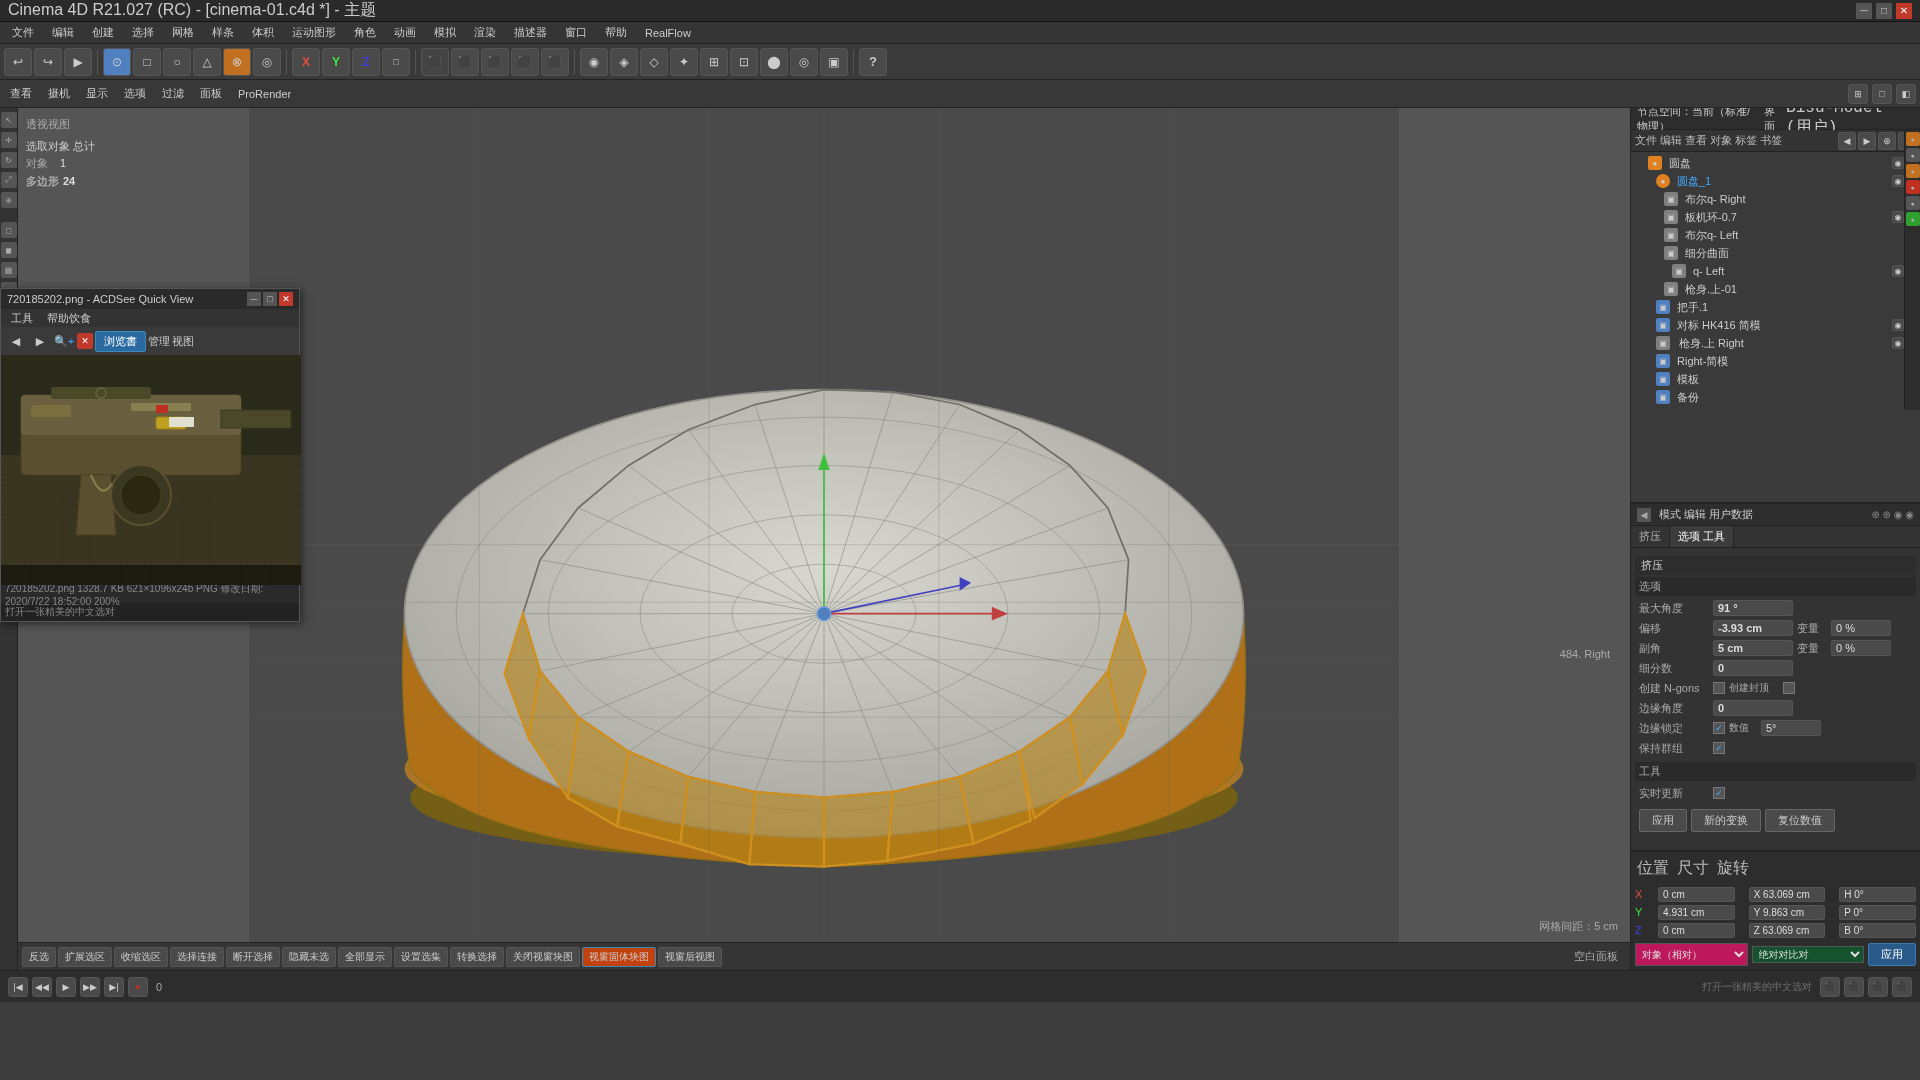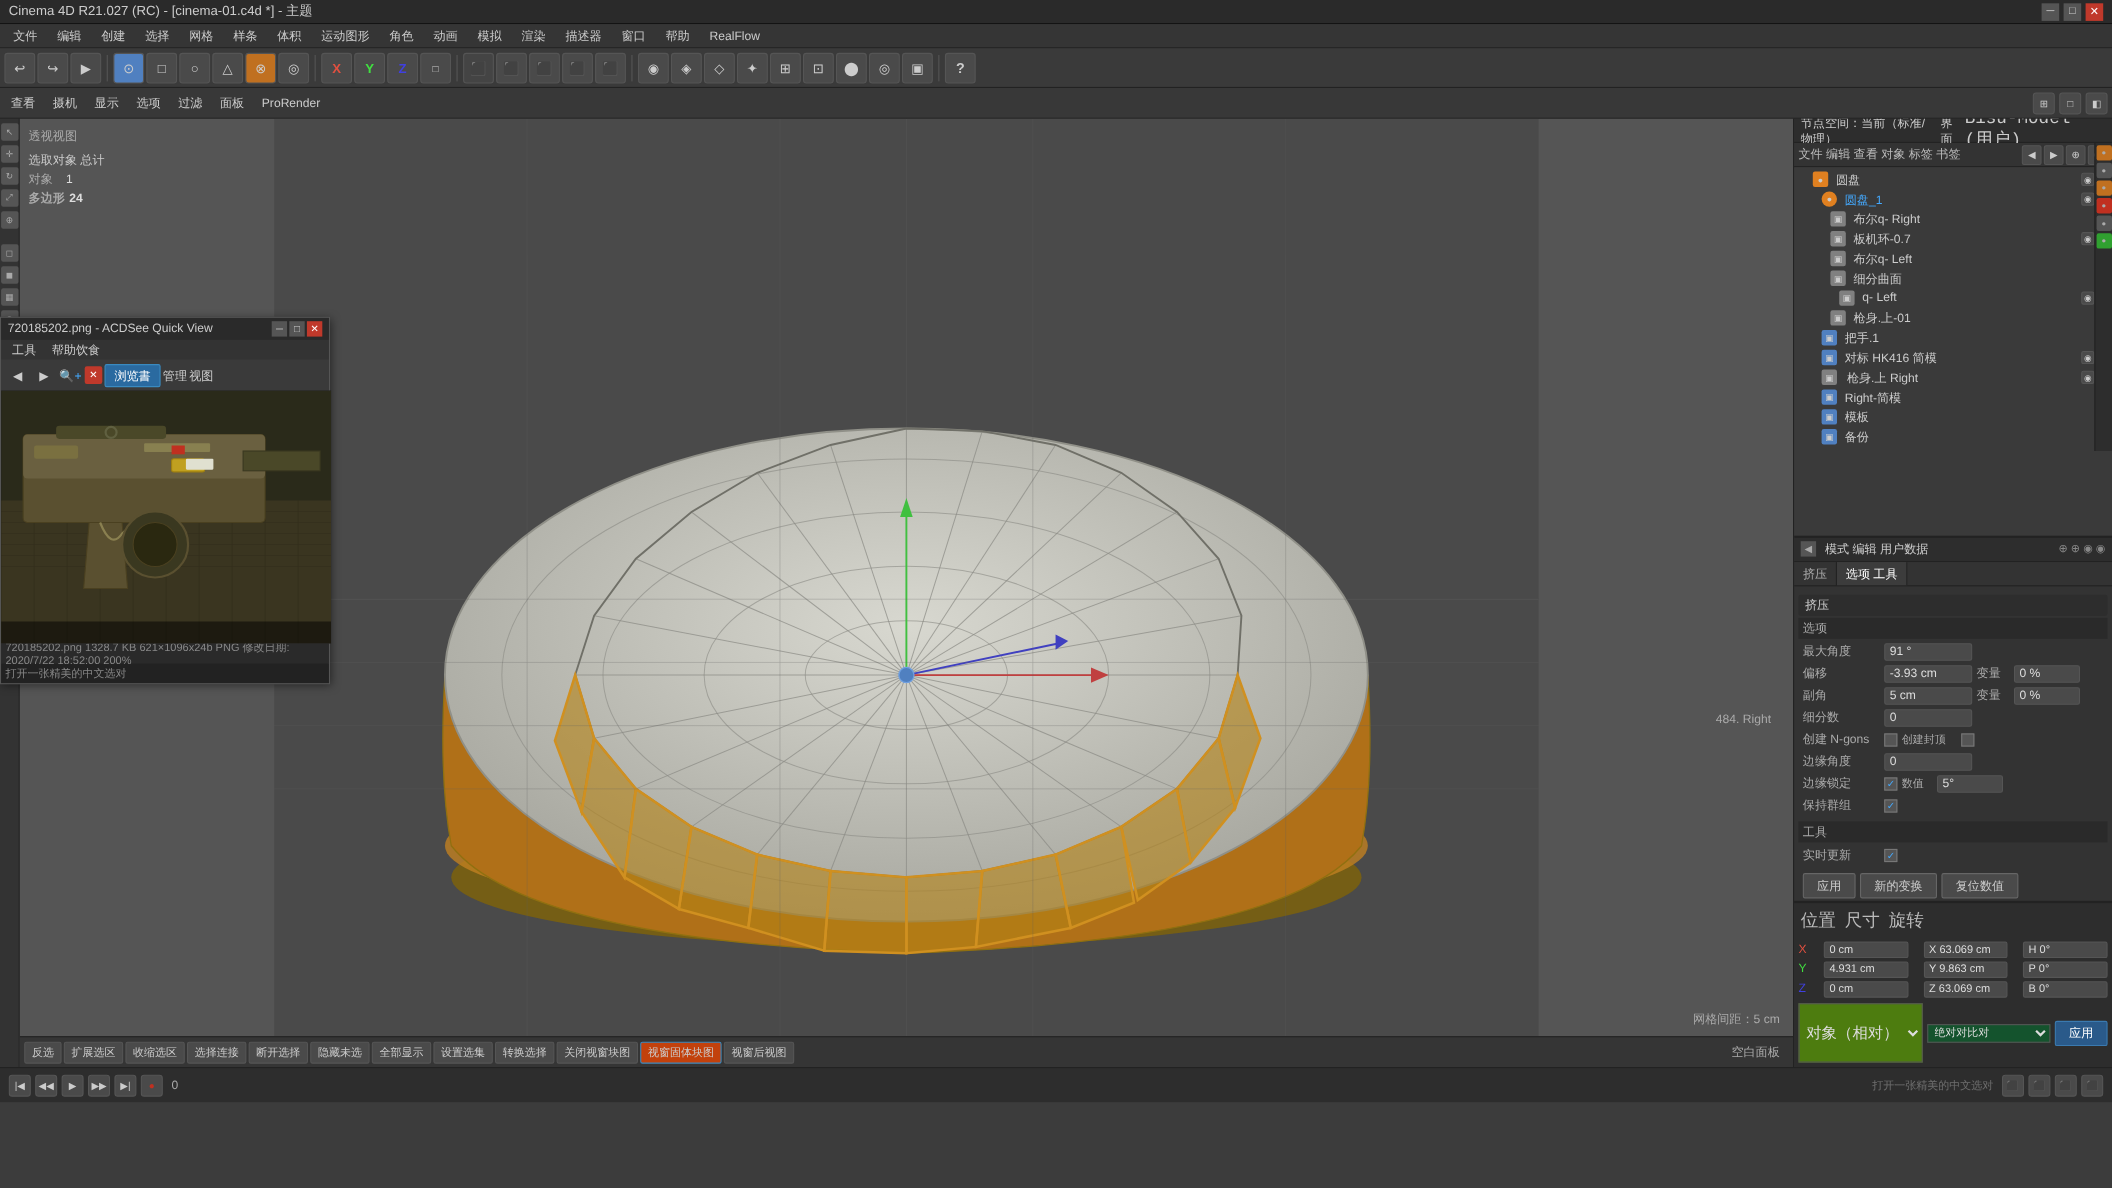--- a/index.html
+++ b/index.html
@@ -3,21 +3,21 @@
   <meta charset="utf-8">
   <style>
     * { margin: 0; padding: 0; box-sizing: border-box; }
     body { width: 1920px; height: 1080px; overflow: hidden; background: #3c3c3c; font-family: 'Microsoft YaHei', Arial, sans-serif; font-size: 12px; color: #ddd; }
 
     
     #title-bar {
       width: 100%; height: 22px; background: #2a2a2a; display: flex; align-items: center;
       justify-content: space-between; padding: 0 8px; border-bottom: 1px solid #111;
     }
-    #title-bar-left { display: flex; align-items: center; gap: 12px; font-size: 12px; color: #ccc; }
+    #title-bar-left { display: flex; align-items: center; gap: 12px; font-size: 16px; color: #ccc; }
     #title-bar-right { display: flex; gap: 4px; }
     .win-btn { width: 16px; height: 16px; border: none; cursor: pointer; font-size: 10px; display: flex; align-items: center; justify-content: center; }
     .win-btn-min { background: #555; color: #ccc; }
     .win-btn-max { background: #555; color: #ccc; }
     .win-btn-close { background: #c0392b; color: #fff; }
 
     
     #menu-bar {
       width: 100%; height: 22px; background: #353535; display: flex; align-items: center;
       padding: 0 4px; gap: 2px; border-bottom: 1px solid #222;
@@ -111,21 +111,21 @@
       display: flex; align-items: center; height: 20px; padding: 0 4px;
       font-size: 11px; gap: 4px;
     }
     .props-label { color: #aaa; flex: 0 0 70px; white-space: nowrap; font-size: 11px; }
     .props-value {
       flex: 1; background: #4a4a4a; border: 1px solid #555; border-radius: 2px;
       padding: 1px 4px; color: #ddd; font-size: 11px; height: 16px;
       display: flex; align-items: center;
     }
     .props-value-small { flex: 0 0 60px; }
-    .props-value-medium { flex: 0 0 80px; }
+    .props-value-medium { flex: 0 0 80px; font-weight: bold; }
     .props-checkbox { width: 12px; height: 12px; background: #555; border: 1px solid #777; display: flex; align-items: center; justify-content: center; cursor: pointer; }
     .props-checkbox.checked::after { content: '✓'; font-size: 9px; color: #4af; }
 
     
     #status-bar {
       width: 100%; height: 32px; background: #2d2d2d; display: flex; align-items: center;
       padding: 0 8px; gap: 8px; border-top: 1px solid #222; font-size: 11px; color: #aaa;
     }
     .status-item { display: flex; align-items: center; gap: 4px; }
 
@@ -811,21 +811,21 @@
       <div class="pos-row">
         <span class="pos-label" style="color:#4040e0;">Z</span>
         <div class="pos-value">0 cm</div>
         <span style="width:6px;"></span>
         <div class="pos-value">Z 63.069 cm</div>
         <span style="width:6px;"></span>
         <div class="pos-value">B 0°</div>
       </div>
 
       <div style="display:flex; gap:4px; margin-top:4px; align-items:center;">
-        <select style="background:#4d7c0f; border:1px solid #555; color:#ddd; font-size:14px; padding:17px 2px; flex:1;">
+        <select style="background:#be185d; border:1px solid #555; color:#ddd; font-size:10px; padding:4px 2px; flex:1;">
           <option>对象（相对）</option>
           <option>世界坐标</option>
         </select>
         <select style="background:#14532d; border:1px solid #555; color:#ddd; font-size:10px; padding:1px 2px; flex:1;">
           <option>绝对对比对</option>
         </select>
         <button class="apply-btn blue">应用</button>
       </div>
     </div>
   </div>

